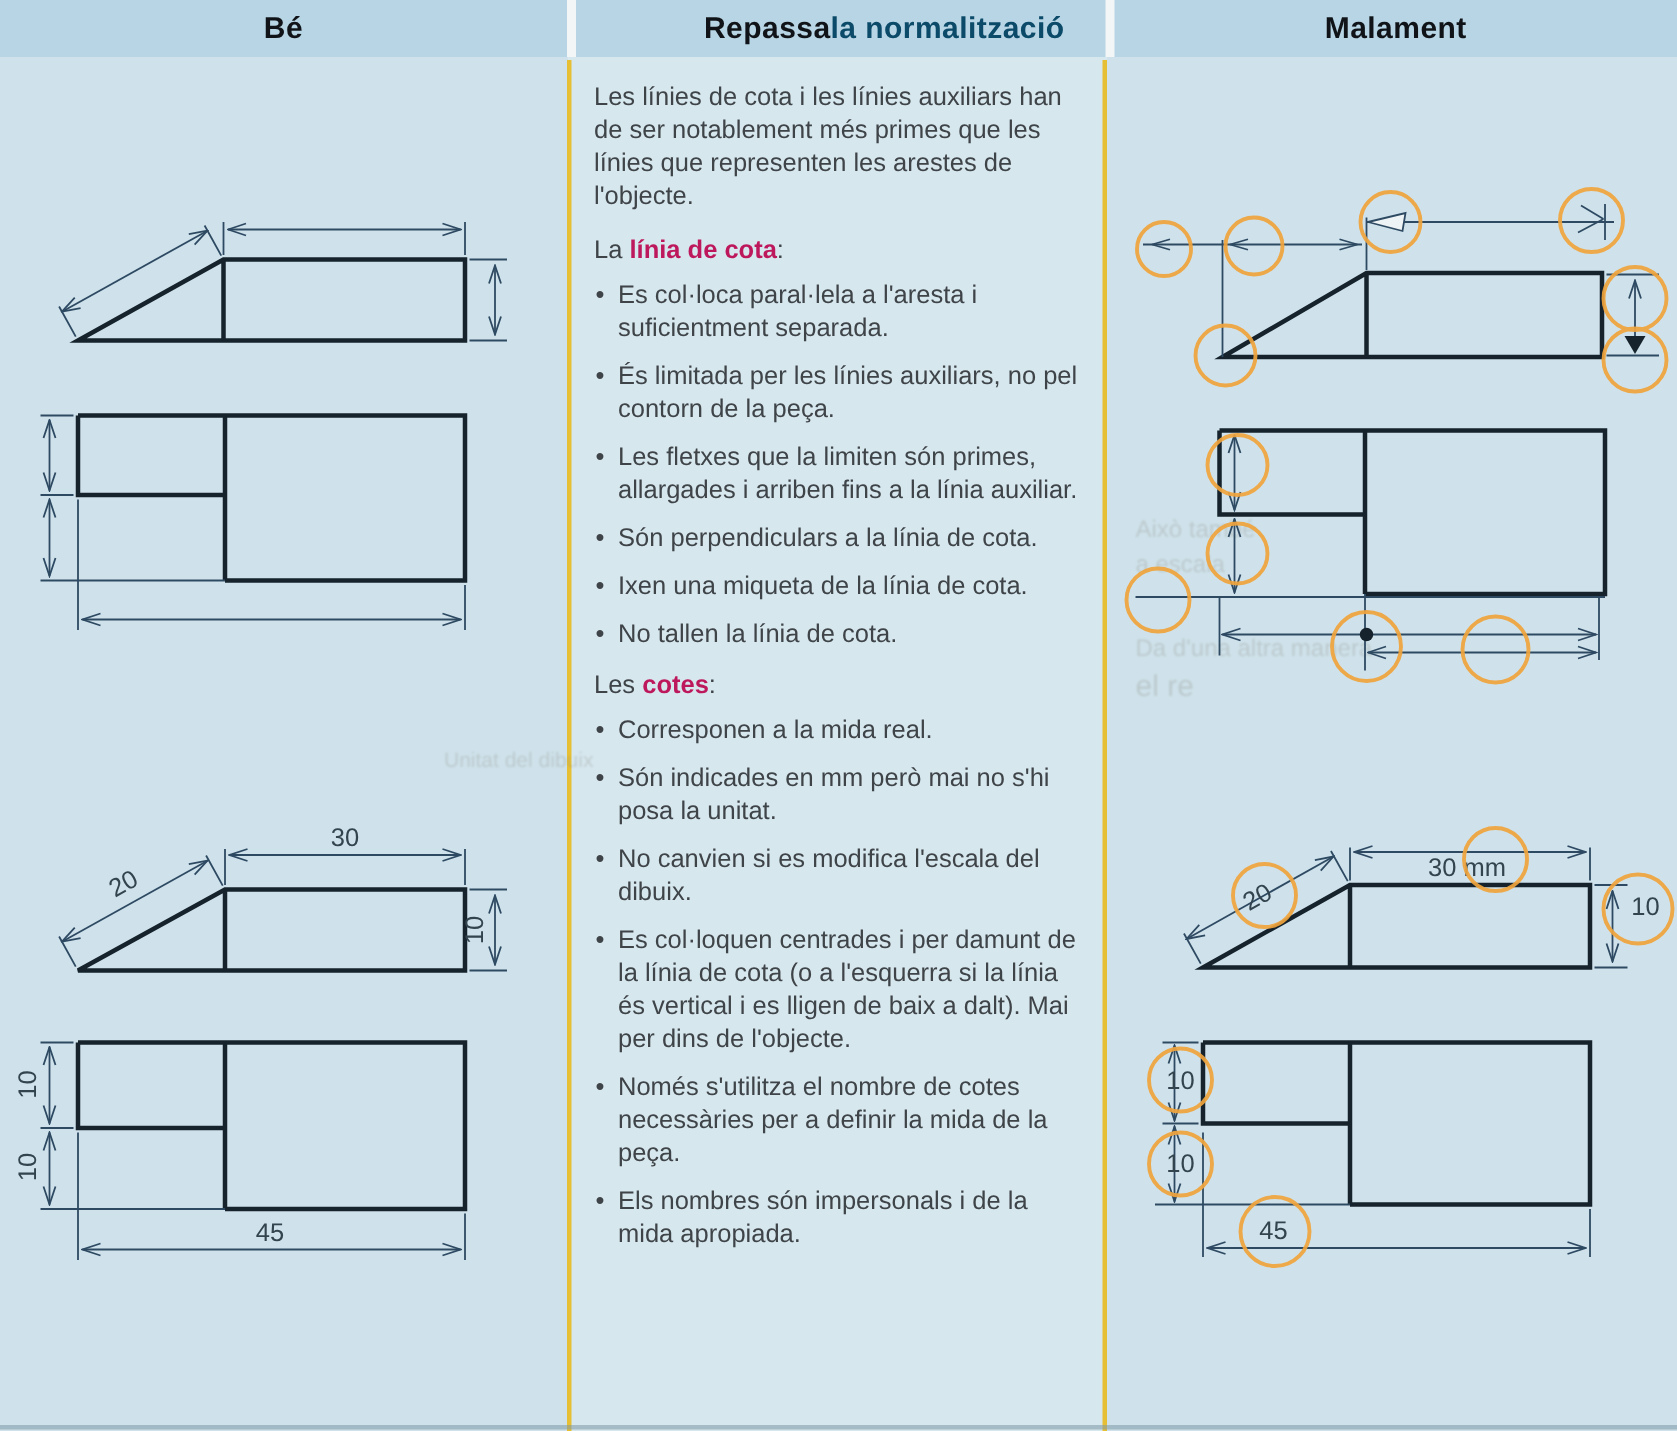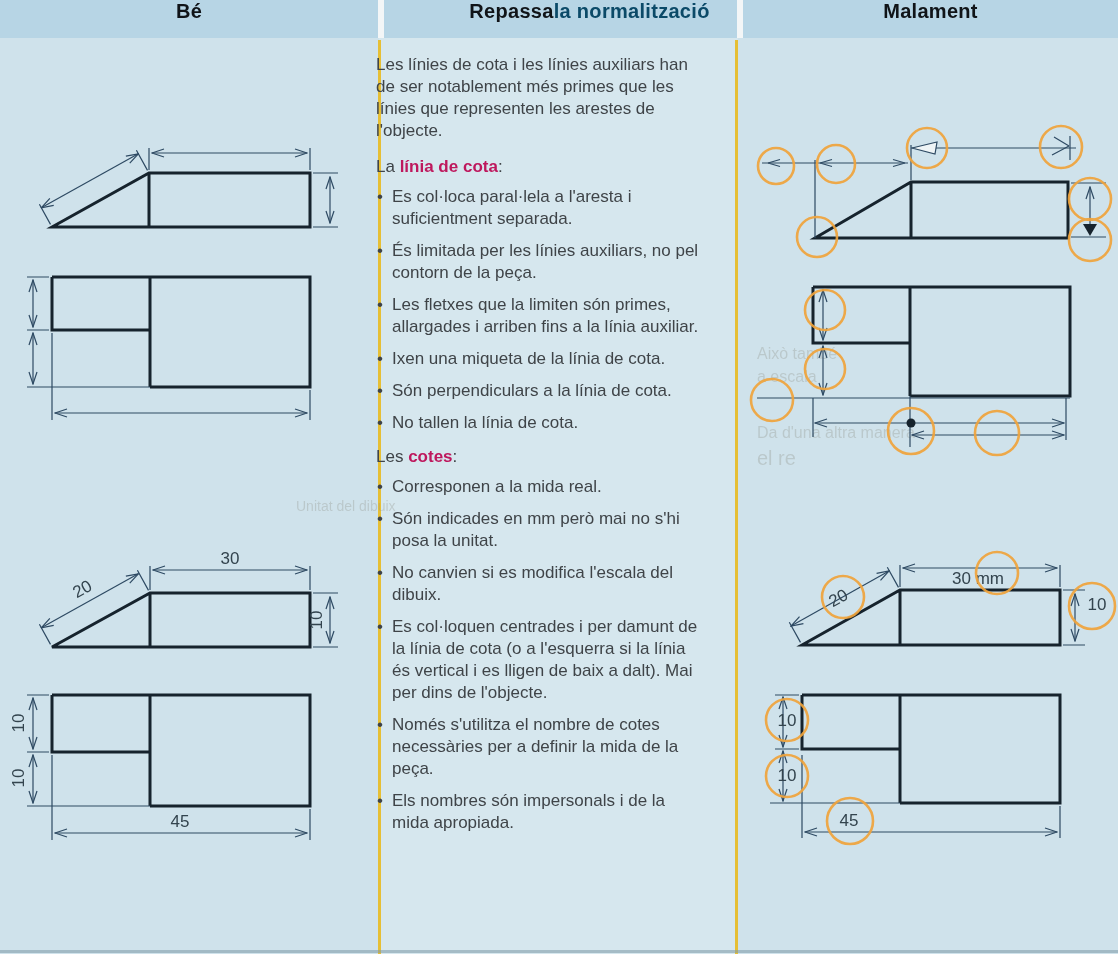--- a/index.html
+++ b/index.html
@@ -2,36 +2,36 @@
 <html><head>
 <meta charset="utf-8">
 <style>
   html,body{margin:0;padding:0;background:#ffffff;}
   .page{
     position:relative;width:1118px;height:954px;overflow:hidden;
     font-family:"Liberation Sans", sans-serif;
     background:#cfe2eb;
   }
   
-  .hdr{position:absolute;top:0;height:38px;display:flex;align-items:flex-start;justify-content:center;
+  .hdr{position:absolute;top:0;height:38px;display:flex;align-items:center;justify-content:center;
        background:#b7d5e5;font-weight:bold;font-size:20px;color:#101418;letter-spacing:.3px;}
   .hdr-left{left:0;width:378px;}
   .hdr-mid{left:384px;width:411px;}
   .hdr-right{left:743px;width:375px;}
   .hdr .blue{color:#0b4a68;margin-left:0;}
   .hgap{position:absolute;top:0;width:6px;height:44px;background:#f3f6f7;}
   
   .body-left{position:absolute;left:0;top:38px;width:379px;height:916px;background:#cfe2eb;}
   .body-mid{position:absolute;left:379px;top:38px;width:359px;height:916px;background:#d6e7ee;}
   .body-right{position:absolute;left:738px;top:38px;width:380px;height:916px;background:#cfe2eb;}
   .yline{position:absolute;top:40px;width:3px;height:914px;background:#e6bf35;}
   .page-edge{position:absolute;left:0;top:950px;width:1118px;height:3px;background:#7d99a6;opacity:.55;}
 
   
-  .mid-text{position:absolute;left:376px;top:38px;width:330px;padding-top:16px;
+  .mid-text{position:absolute;left:396px;top:38px;width:330px;padding-top:16px;
             color:#3f4448;font-size:17px;line-height:22px;}
   .mid-text p.intro{margin:0 0 14px 0;}
   .mid-text h3{margin:12px 0 8px 0;font-size:17px;line-height:22px;font-weight:normal;color:#3f4448;}
   .mid-text h3 b{color:#be185d;}
   .blist{list-style:none;margin:0;padding:0;}
   .blist li{position:relative;margin:0 0 10px 0;padding-left:16px;}
   .blist li::before{content:"•";position:absolute;left:1px;top:0;color:#3f4448;}
 
   
   .ghost{position:absolute;color:#8d8f85;opacity:.3;filter:blur(0.6px);white-space:nowrap;}
@@ -73,22 +73,22 @@
     <p class="intro">Les línies de cota i les línies auxiliars han de ser notablement més primes que les línies que representen les arestes de l'objecte.</p>
 
     <h3><span>La </span><b>línia de cota</b><span>:</span></h3>
     <ul class="blist">
       <li>Es col·loca paral·lela a l'aresta i suficientment separada.</li>
       <li>És limitada per les línies auxiliars, no pel contorn de la peça.</li>
       <li>Les fletxes que la limiten són primes, allargades i arriben fins a la línia auxiliar.</li>
     </ul>
 
     <ul class="blist">
+      <li>Són perpendiculars a la línia de cota.</li>
       <li>Ixen una miqueta de la línia de cota.</li>
-      <li>Són perpendiculars a la línia de cota.</li>
       <li>No tallen la línia de cota.</li>
     </ul>
 
     <h3><span>Les </span><b>cotes</b><span>:</span></h3>
     <ul class="blist">
       <li>Corresponen a la mida real.</li>
       <li>Són indicades en mm però mai no s'hi posa la unitat.</li>
       <li>No canvien si es modifica l'escala del dibuix.</li>
       <li>Es col·loquen centrades i per damunt de la línia de cota (o a l'esquerra si la línia és vertical i es lligen de baix a dalt). Mai per dins de l'objecte.</li>
       <li>Només s'utilitza el nombre de cotes necessàries per a definir la mida de la peça.</li>

